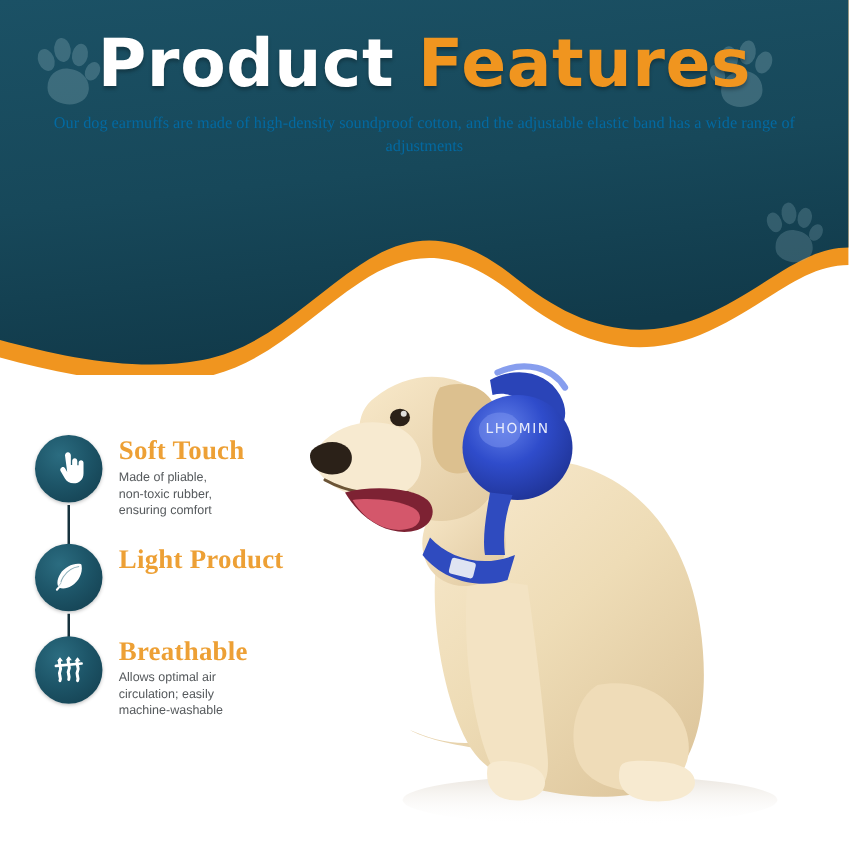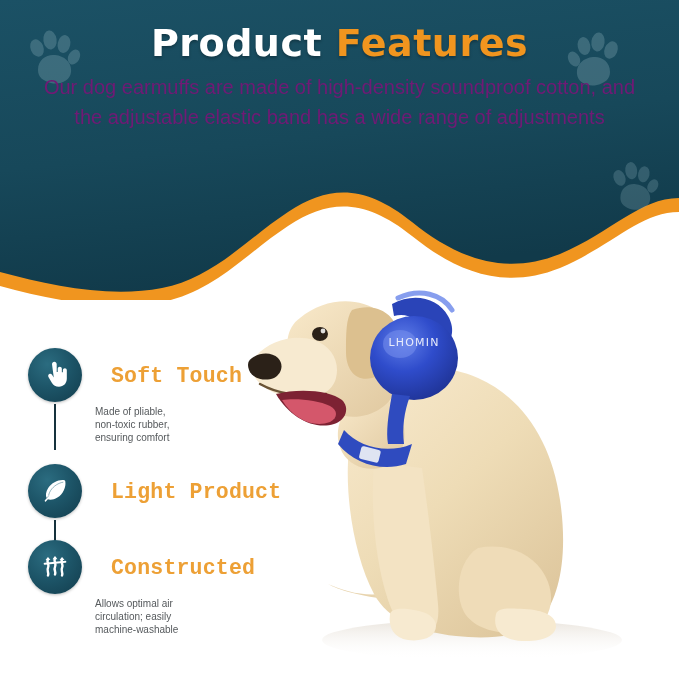--- a/index.html
+++ b/index.html
@@ -34,36 +34,36 @@
   .header-content {
     position: absolute;
     left: 0; top: 0;
     width: 679px;
     z-index: 3;
     text-align: center;
   }
   .title {
     margin: 0;
     padding-top: 24px;
-    font-size: 38px;
+    font-size: 53px;
     line-height: 1.05;
     font-weight: 700;
     letter-spacing: 0.5px;
     font-family: "DejaVu Sans", sans-serif;
     text-shadow: 0 2px 3px rgba(0,0,0,0.28);
   }
   .title-a { color: #ffffff; }
   .title-b { color: #f0951f; }
   .subtitle {
     margin: 8px auto 0;
     width: 616px;
-    font-size: 20px;
+    font-size: 13px;
     line-height: 1.5;
-    color: #701a75;
-    font-family: Liberation Sans, sans-serif;
+    color: #0369a1;
+    font-family: Liberation Serif, serif;
   }
 
   
   .paw {
     position: absolute;
     z-index: 2;
     opacity: 0.30;
   }
   .paw svg { display: block; }
 
@@ -118,25 +118,25 @@
     width: 2px;
     height: 46px;
     background: #16323d;
   }
 
   .text-col {
     padding-left: 13px;
     padding-top: 1px;
   }
   .feature-title {
-    margin: 16px;
+    margin: 0;
     font-size: 21.5px;
     font-weight: 700;
     color: #eda035;
-    font-family: Liberation Mono, monospace;
+    font-family: Liberation Serif, serif;
     letter-spacing: 0.2px;
     line-height: 1.1;
   }
   .feature-desc {
     margin: 3px 0 0;
     font-size: 10px;
     line-height: 1.30;
     color: #55595c;
     font-family: "Liberation Sans", sans-serif;
     white-space: pre-line;
@@ -373,21 +373,21 @@
             </g>
             <g fill="#ffffff">
               <path d="M8.5 5.2 l2.6 3.4 -5.2 0 z"></path>
               <path d="M16 4.2 l2.6 3.4 -5.2 0 z"></path>
               <path d="M23.5 5.2 l2.6 3.4 -5.2 0 z"></path>
             </g>
           </svg>
         </div>
       </div>
       <div class="text-col">
-        <h2 class="feature-title">Constructed</h2>
+        <h2 class="feature-title">Breathable</h2>
         <p class="feature-desc">Allows optimal air
 circulation; easily
 machine-washable</p>
       </div>
     </div>
 
   </div>
 </div>
 
 </body></html>

